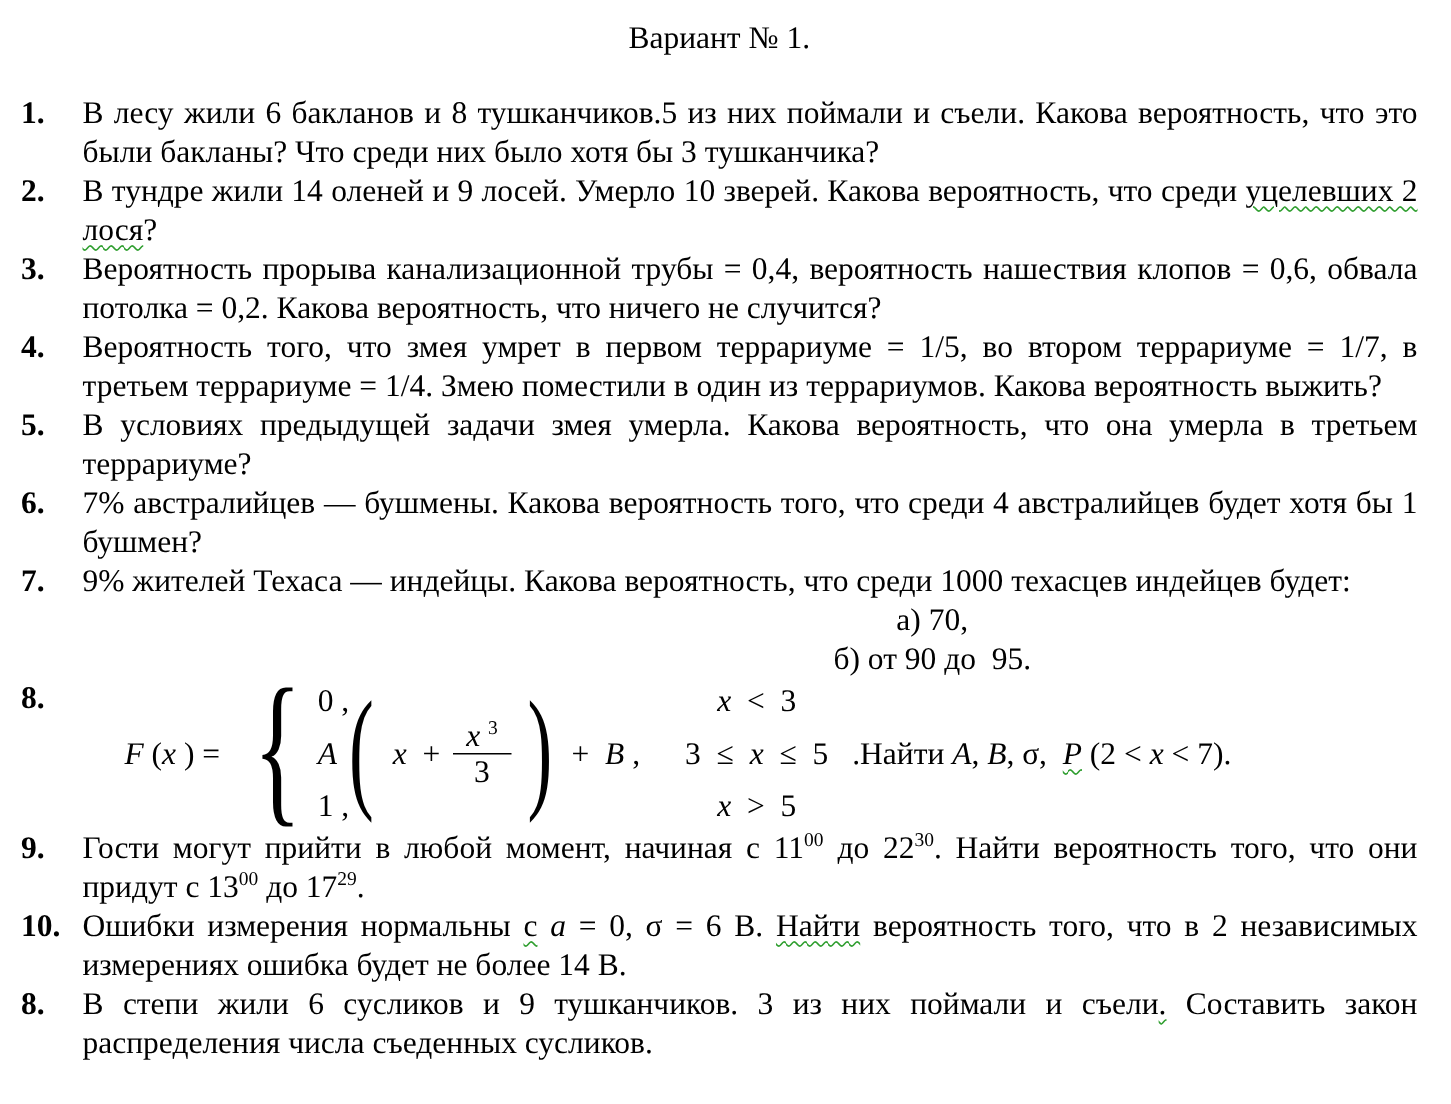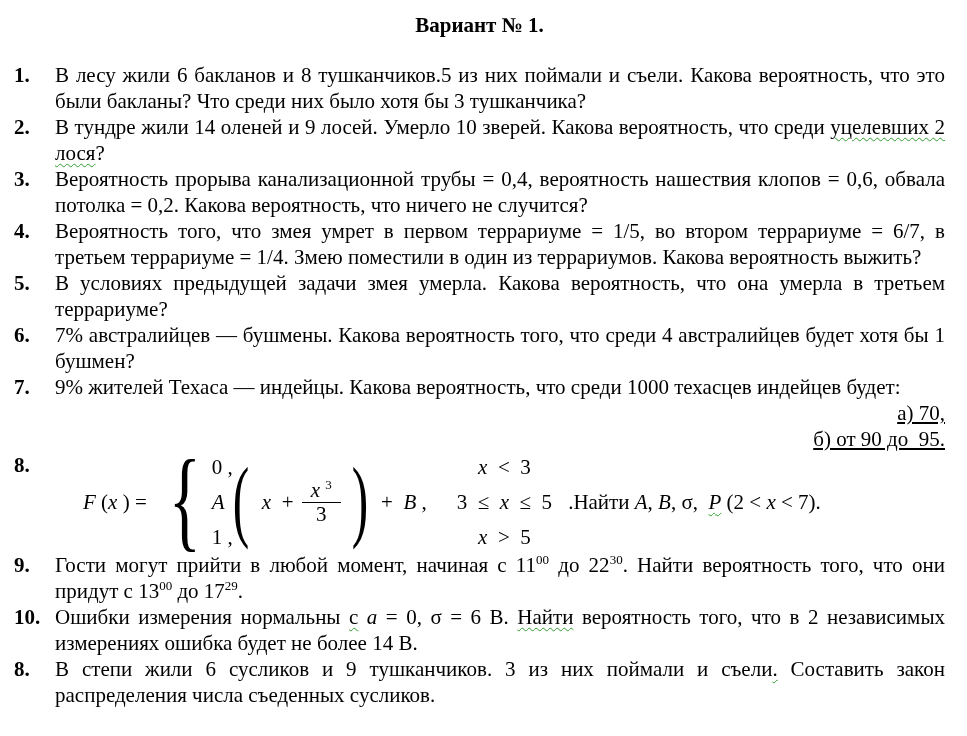--- a/index.html
+++ b/index.html
@@ -3,25 +3,25 @@
 <meta charset="utf-8">
 <style>
   html, body { margin: 0; padding: 0; }
   body {
     width: 967px; height: 736px; overflow: hidden;
     background: #ffffff; color: #000000;
     font-family: "Liberation Serif", "DejaVu Serif", serif;
     font-size: 21px; line-height: 26px;
   }
   .page { padding: 12px 22px 0 14px; box-sizing: border-box; }
-  .title { text-align: center; font-weight: bold; margin-bottom: 24px; }
+  .title { text-align: center; font-weight: normal; margin-bottom: 24px; }
   .problem { display: flex; }
   .num { flex: 0 0 41px; width: 41px; font-weight: bold; }
   .content { flex: 1; text-align: justify; }
-  .sub { text-align: right; padding-left: 243px; white-space: pre; text-decoration: underline; }
+  .sub { text-align: center; padding-left: 243px; white-space: pre; }
   .it { font-style: italic; }
   .sup { vertical-align: super; font-size: 13px; line-height: 0; }
   .wavy {
     text-decoration-line: underline;
     text-decoration-style: wavy;
     text-decoration-color: #2f9e2f;
     text-decoration-thickness: 1px;
     text-underline-offset: 3px;
   }
   
@@ -65,21 +65,21 @@
     <div class="content"><span>В тундре жили 14 оленей и 9 лосей. Умерло 10 зверей. Какова вероятность, что среди </span><span class="wavy">уцелевших 2 лося</span><span>?</span></div>
   </div>
 
   <div class="problem">
     <div class="num">3.</div>
     <div class="content"><span>Вероятность прорыва канализационной трубы = 0,4, вероятность нашествия клопов = 0,6, обвала потолка = 0,2. Какова вероятность, что ничего не случится?</span></div>
   </div>
 
   <div class="problem">
     <div class="num">4.</div>
-    <div class="content"><span>Вероятность того, что змея умрет в первом террариуме = 1/5, во втором террариуме = 6/7, в третьем террариуме = 1/4. Змею поместили в один из террариумов. Какова вероятность выжить?</span></div>
+    <div class="content"><span>Вероятность того, что змея умрет в первом террариуме = 1/5, во втором террариуме = 1/7, в третьем террариуме = 1/4. Змею поместили в один из террариумов. Какова вероятность выжить?</span></div>
   </div>
 
   <div class="problem">
     <div class="num">5.</div>
     <div class="content"><span>В условиях предыдущей задачи змея умерла. Какова вероятность, что она умерла в третьем террариуме?</span></div>
   </div>
 
   <div class="problem">
     <div class="num">6.</div>
     <div class="content"><span>7% австралийцев — бушмены. Какова вероятность того, что среди 4 австралийцев будет хотя бы 1 бушмен?</span></div>

